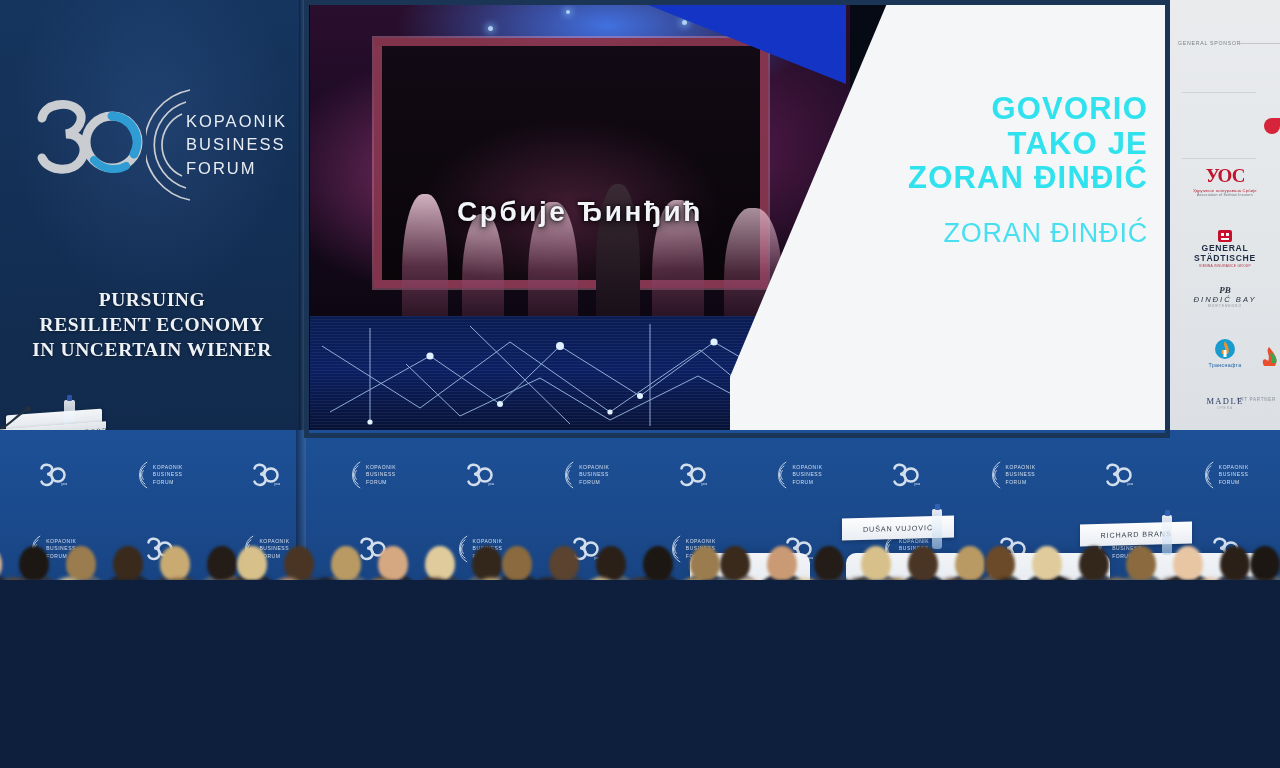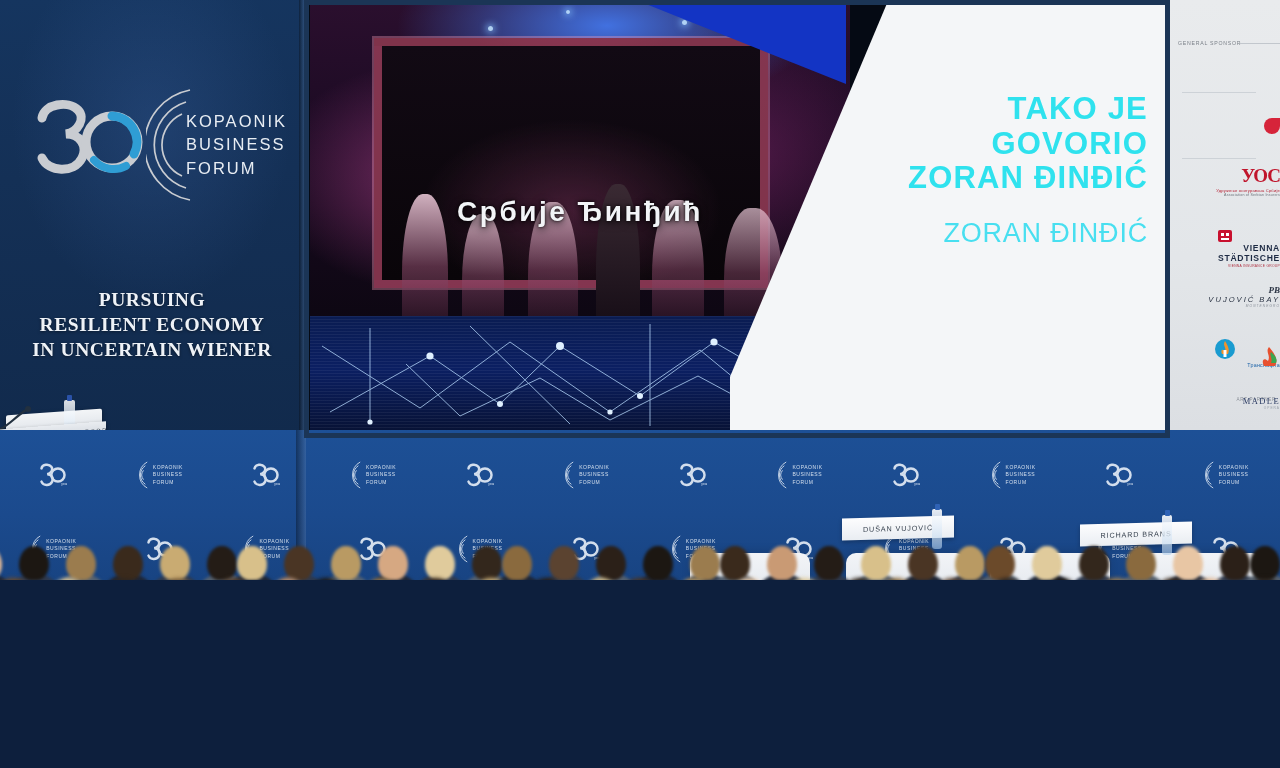--- a/index.html
+++ b/index.html
@@ -167,21 +167,21 @@
   .sp-head{
     position:absolute; left:8px; top:40px; right:4px;
     font-size:5.2px; letter-spacing:.75px; color:#7b8189; white-space:nowrap;
   }
   .sp-head:after{ content:""; position:absolute; right:-6px; top:3px; width:42px; height:1px; background:#c2c7cd; }
   .rule{ position:absolute; left:12px; width:74px; height:1px; background:#cdd2d7; }
   .sp-foot{
     position:absolute; left:10px; bottom:28px; right:4px;
     font-size:4.6px; letter-spacing:.7px; color:#8a9099; text-align:right;
   }
-  .sp-item{ position:absolute; left:0; width:110px; text-align:right; }
+  .sp-item{ position:absolute; left:0; width:110px; text-align:center; }
   .uoc{ color:#c0152c; font-size:19px; font-weight:700; letter-spacing:-1px; font-family:"Liberation Serif",serif;}
   .uoc-s1{ color:#b51e30; font-size:4.1px; letter-spacing:.2px; margin-top:1px;}
   .uoc-s2{ color:#6d747c; font-size:3.6px; letter-spacing:.2px;}
   .wien{ color:#1d2a43; font-size:8.6px; font-weight:700; letter-spacing:.7px; line-height:1.12;}
   .wien-s{ color:#b03040; font-size:3.3px; letter-spacing:.3px; margin-top:1px;}
   .lustica{ color:#2c3545; font-size:7.6px; letter-spacing:2.0px;}
   .lustica-s{ color:#8a9099; font-size:3.2px; letter-spacing:1.1px;}
   .transn{ color:#1a62a8; font-size:5.3px; letter-spacing:.3px; margin-top:2px;}
   .madle{ color:#2a3a63; font-size:8.5px; letter-spacing:1.4px; font-family:"Liberation Serif",serif;}
   .madle-s{ color:#98a0aa; font-size:3.2px; letter-spacing:1px;}
@@ -329,22 +329,22 @@
         </g>
       </svg>
       <div class="scan"></div>
     </div>
 
     <div class="white-panel"></div>
     <div class="blue-wedge"></div>
 
     <div class="head-block">
       <div class="head-main">
+        <div>GOVORIO</div>
         <div>TAKO JE</div>
-        <div>GOVORIO</div>
         <div>ZORAN ĐINĐIĆ</div>
       </div>
       <div class="head-sub">
         <div>ZORAN ĐINĐIĆ</div>
       </div>
     </div>
 
     <div class="screen-frame"></div>
   </div>
 
@@ -360,28 +360,28 @@
       <div class="uoc-s2">Association of Serbian Insurers</div>
     </div>
 
     <div class="sp-item" style="top:230px;">
       <svg width="14" height="12" viewBox="0 0 14 12" style="display:block;margin:0 auto 2px;">
         <rect x="0" y="0" width="14" height="12" rx="2" fill="#c8102e"></rect>
         <rect x="3" y="3" width="3" height="3" fill="#fff"></rect>
           <rect x="8" y="3" width="3" height="3" fill="#fff"></rect>
         <rect x="3" y="8" width="8" height="2" fill="#fff"></rect>
       </svg>
-      <div class="wien">VIENNA</div>
+      <div class="wien">GENERAL</div>
       <div class="wien">STÄDTISCHE</div>
       <div class="wien-s">VIENNA INSURANCE GROUP</div>
     </div>
 
     <div class="sp-item" style="top:285px;font-style:italic;">
       <div style="color:#2c3545;font-size:9px;font-weight:700;font-family:'Liberation Serif',serif;">PB</div>
-      <div class="lustica">VUJOVIĆ BAY</div>
+      <div class="lustica">ĐINĐIĆ BAY</div>
       <div class="lustica-s">MONTENEGRO</div>
     </div>
 
     <div class="sp-item" style="top:338px;">
       <svg width="22" height="22" viewBox="0 0 22 22" style="display:block;margin:0 auto;">
         <circle cx="11" cy="11" r="10" fill="#1a9bd0"></circle>
         <path d="M11 3 C8 8, 13 9, 11 14 C9 10, 6 12, 8 16 L14 16 C16 12, 14 8, 11 3Z" fill="#f0932b"></path>
         <rect x="9.5" y="12" width="3" height="7" fill="#fff"></rect>
       </svg>
       <div class="transn">Транснафта</div>

